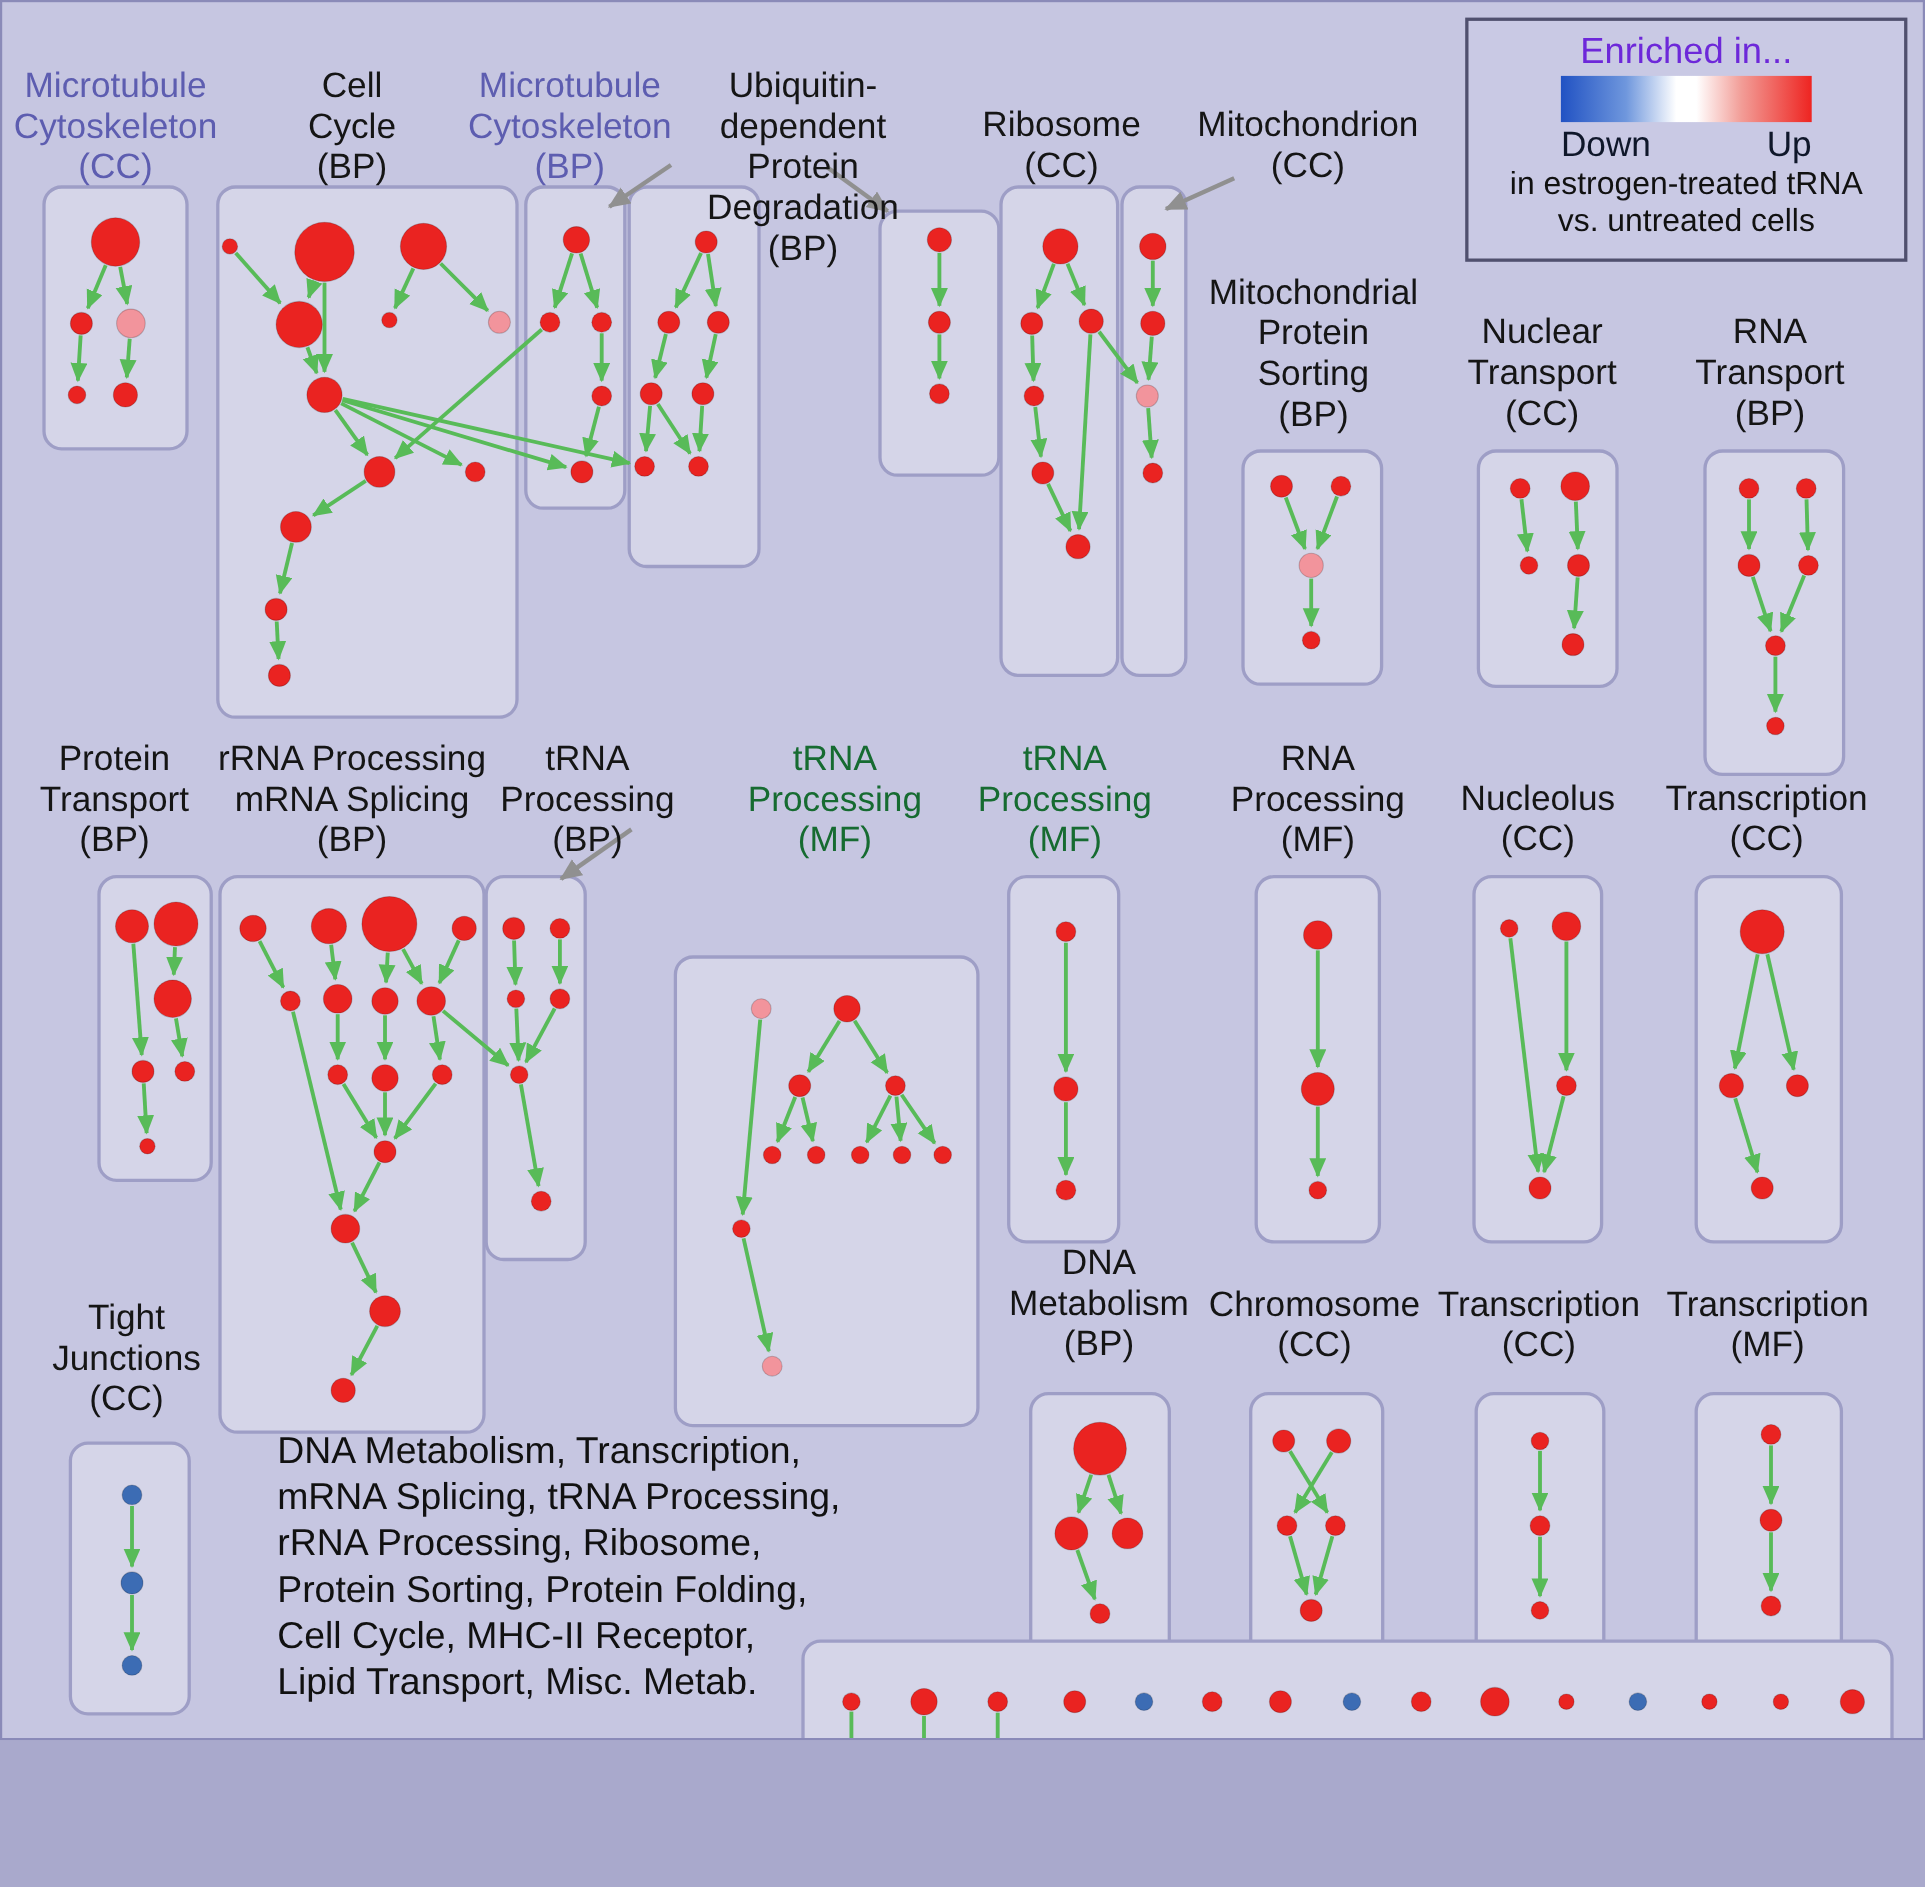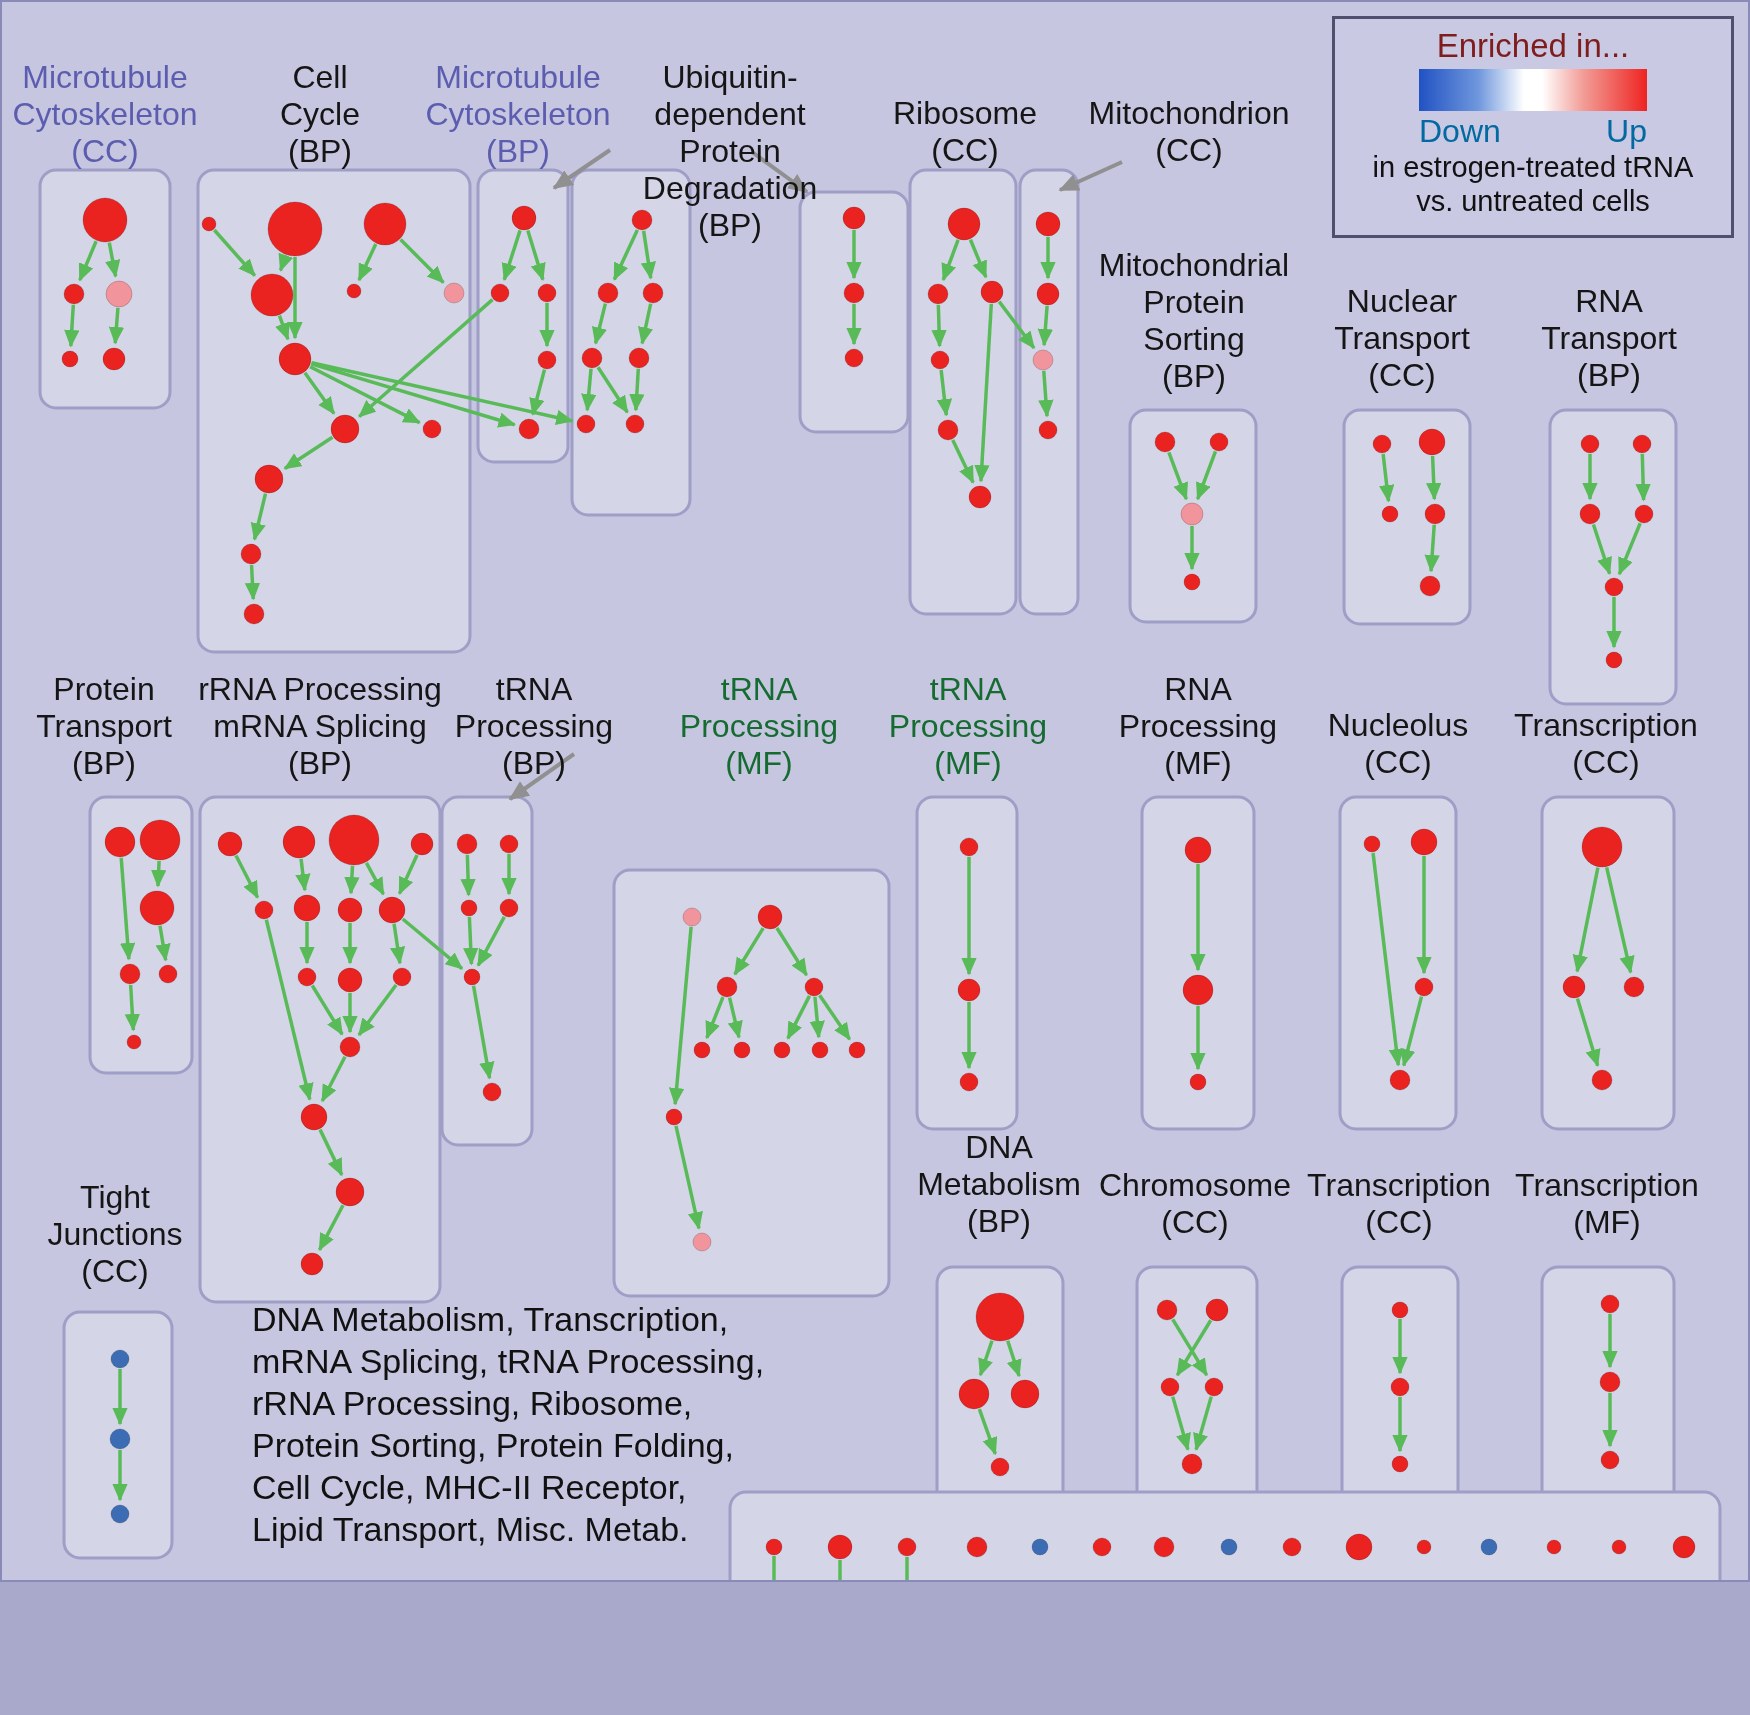--- a/index.html
+++ b/index.html
@@ -3,24 +3,24 @@
 <meta charset="utf-8">
 <style>
   html,body{margin:0;padding:0}
   body{background:#a9a9cc;font-family:"Liberation Sans",sans-serif}
   .canvas{position:relative;width:1750px;height:1582px;background:#c6c6e1;
           border:2px solid #8a8ab8;box-sizing:border-box;overflow:hidden}
   svg#diagram{position:absolute;left:0;top:0}
   .cluster-label{font-size:32px;text-anchor:middle;font-family:"Liberation Sans",sans-serif}
   .legend{position:absolute;left:1330px;top:14px;width:402px;height:222px;
           border:3px solid #50506e;background:#c9c9e4;box-sizing:border-box;text-align:center}
-  .legend-title{font-size:33px;margin-top:8px;color:#7f1d1d}
+  .legend-title{font-size:33px;margin-top:8px;color:#6d28d9}
   .legend-inner{width:228px;margin:4px auto 0}
   .legend-bar{height:42px}
-  .legend-ends{display:flex;justify-content:space-between;font-size:32px;color:#0369a1;margin-top:2px}
+  .legend-ends{display:flex;justify-content:space-between;font-size:32px;color:#0f172a;margin-top:2px}
   .legend-sub{font-size:29px;color:#111;margin-top:1px}
   .text-block{position:absolute;left:250px;top:1296px;font-size:34px;line-height:42px;
               color:#111;white-space:pre-line}
 </style>
 </head>
 <body>
 
 <div class="canvas" style="background: rgb(198, 198, 225); border-color: rgb(138, 138, 184);">
 
   <svg id="diagram" width="1750" height="1715" viewBox="0 0 1750 1715">

